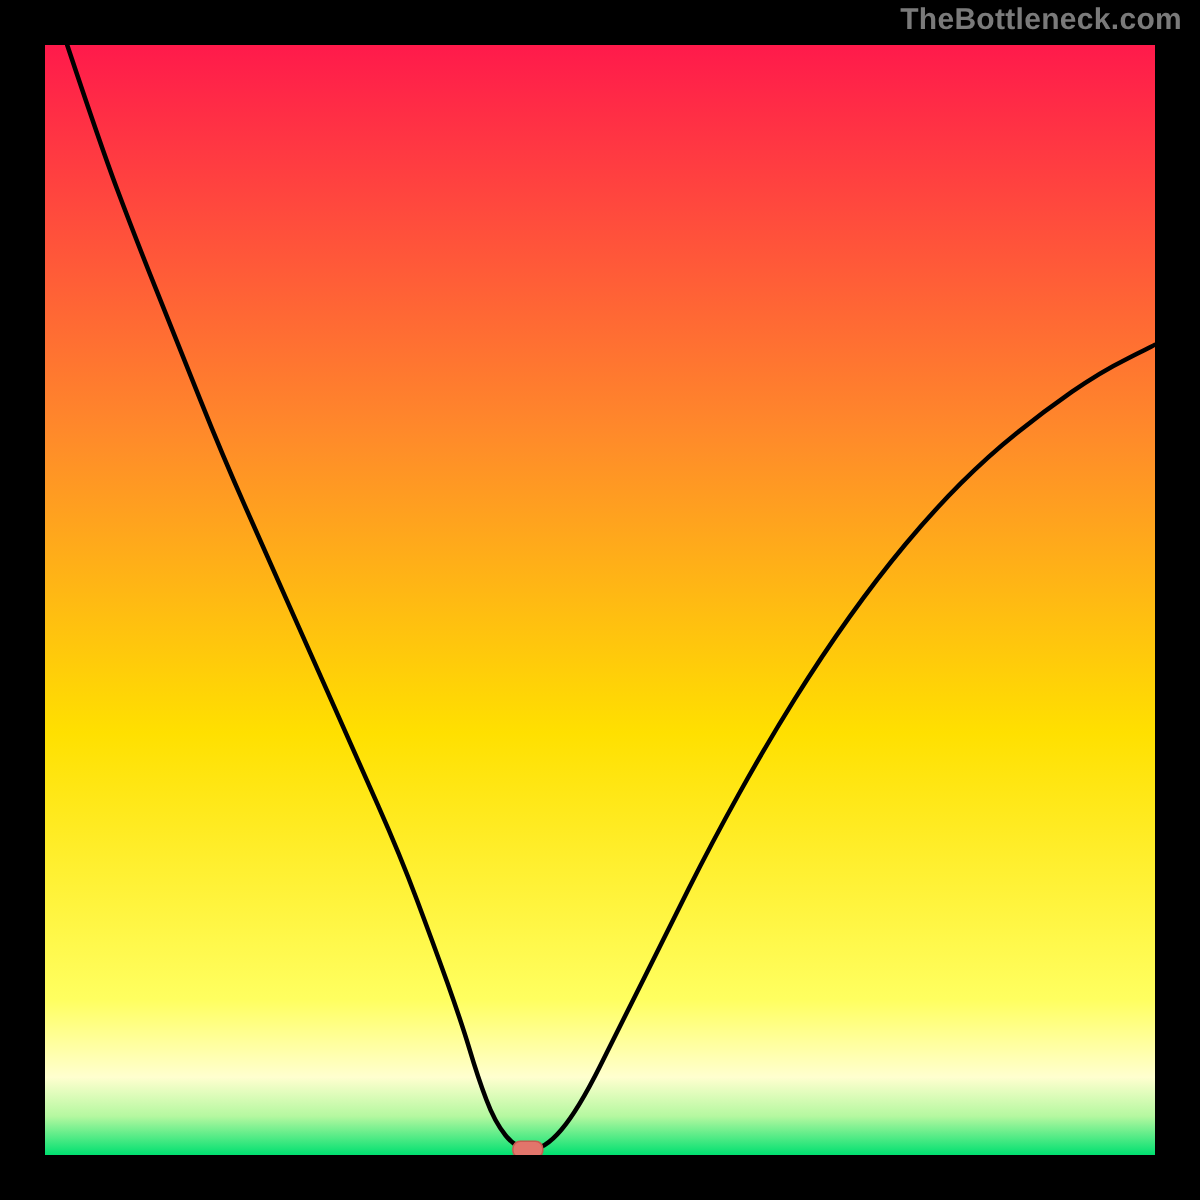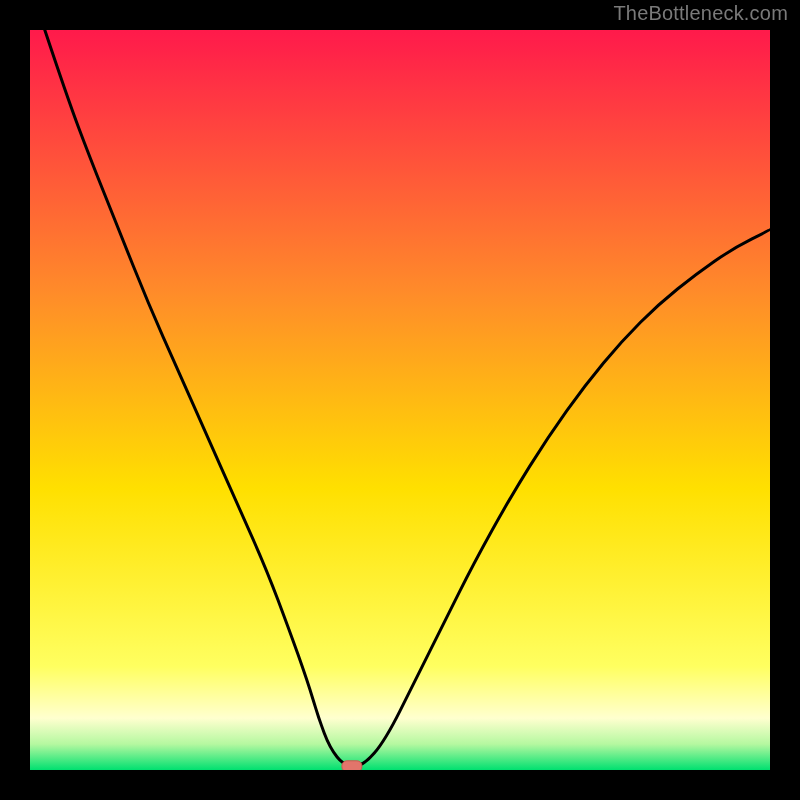--- a/index.html
+++ b/index.html
@@ -18,21 +18,21 @@
     width: 800px;
     height: 800px;
     background: #000;
   }
   .watermark {
     position: absolute;
     top: 2px;
     right: 12px;
     color: #7a7a7a;
     font-size: 20px;
-    font-weight: 400;
+    font-weight: 700;
     letter-spacing: 0.2px;
   }
   .plot-wrap {
     position: absolute;
     top: 30px;
     left: 30px;
     width: 740px;
     height: 740px;
   }
   svg { display: block; }

